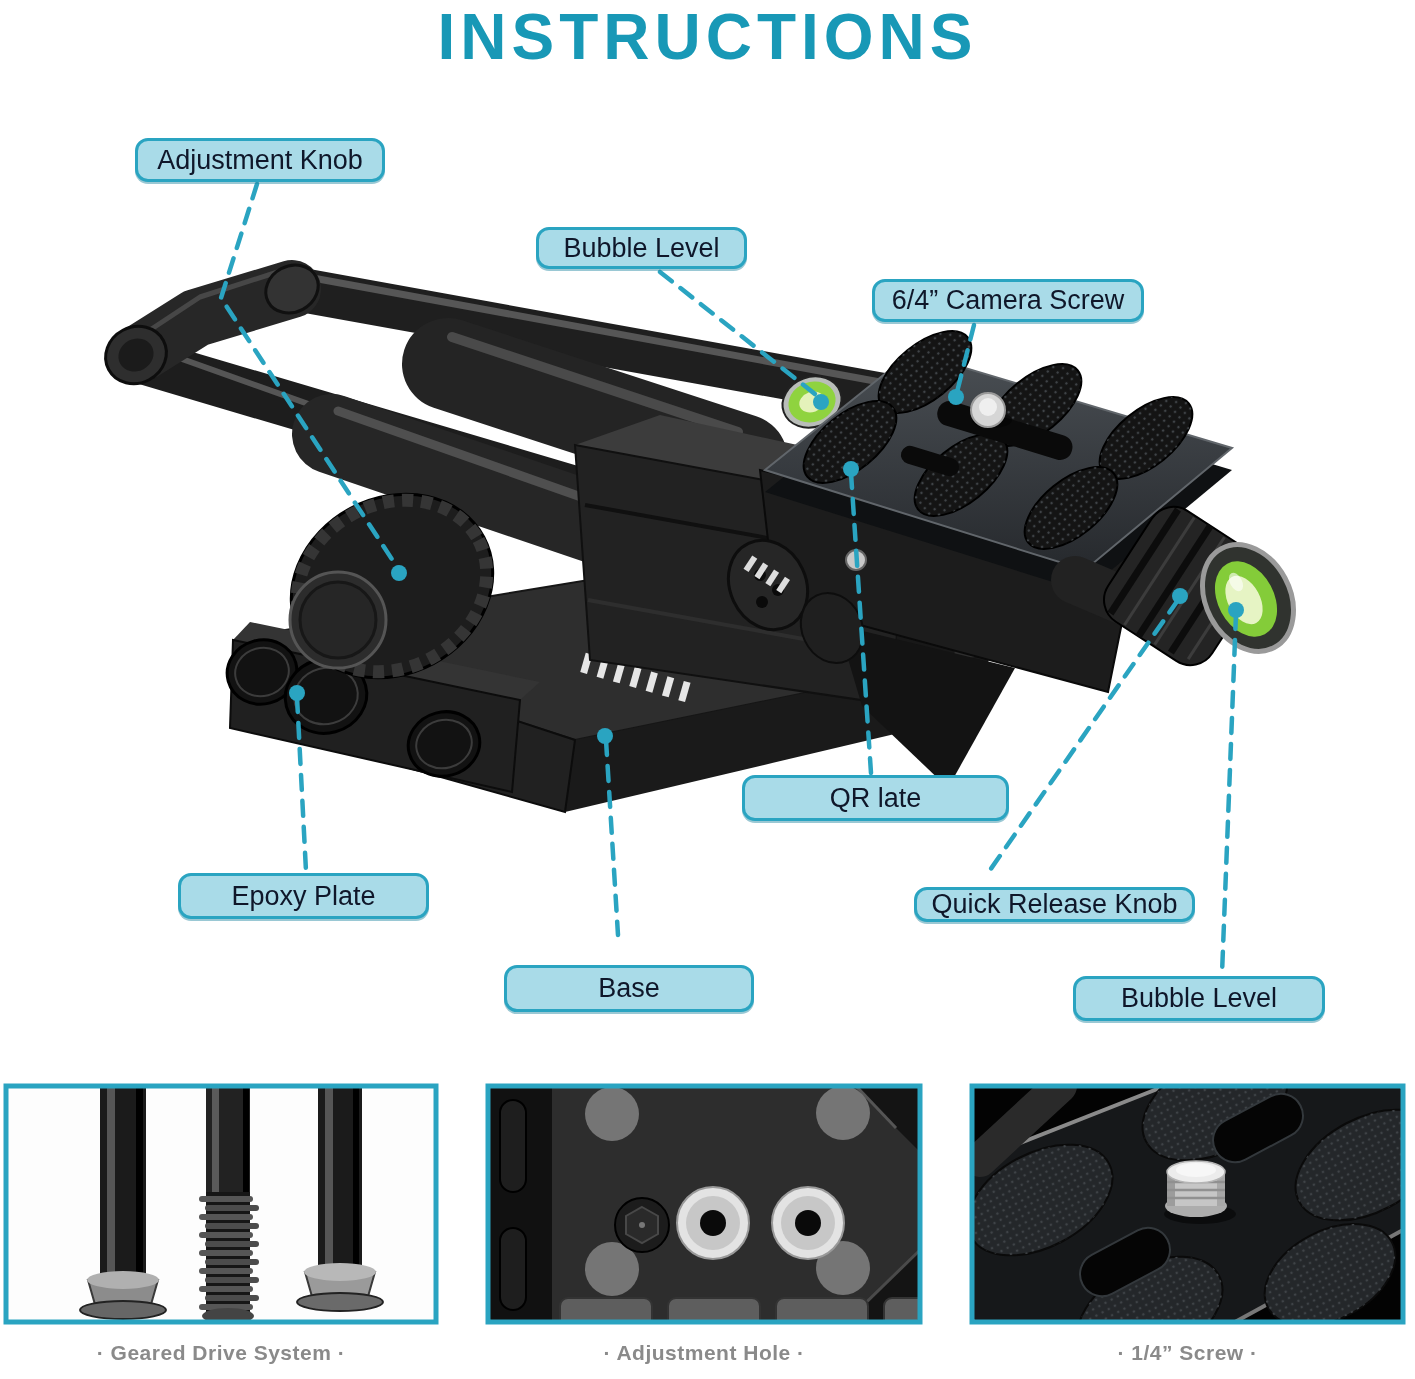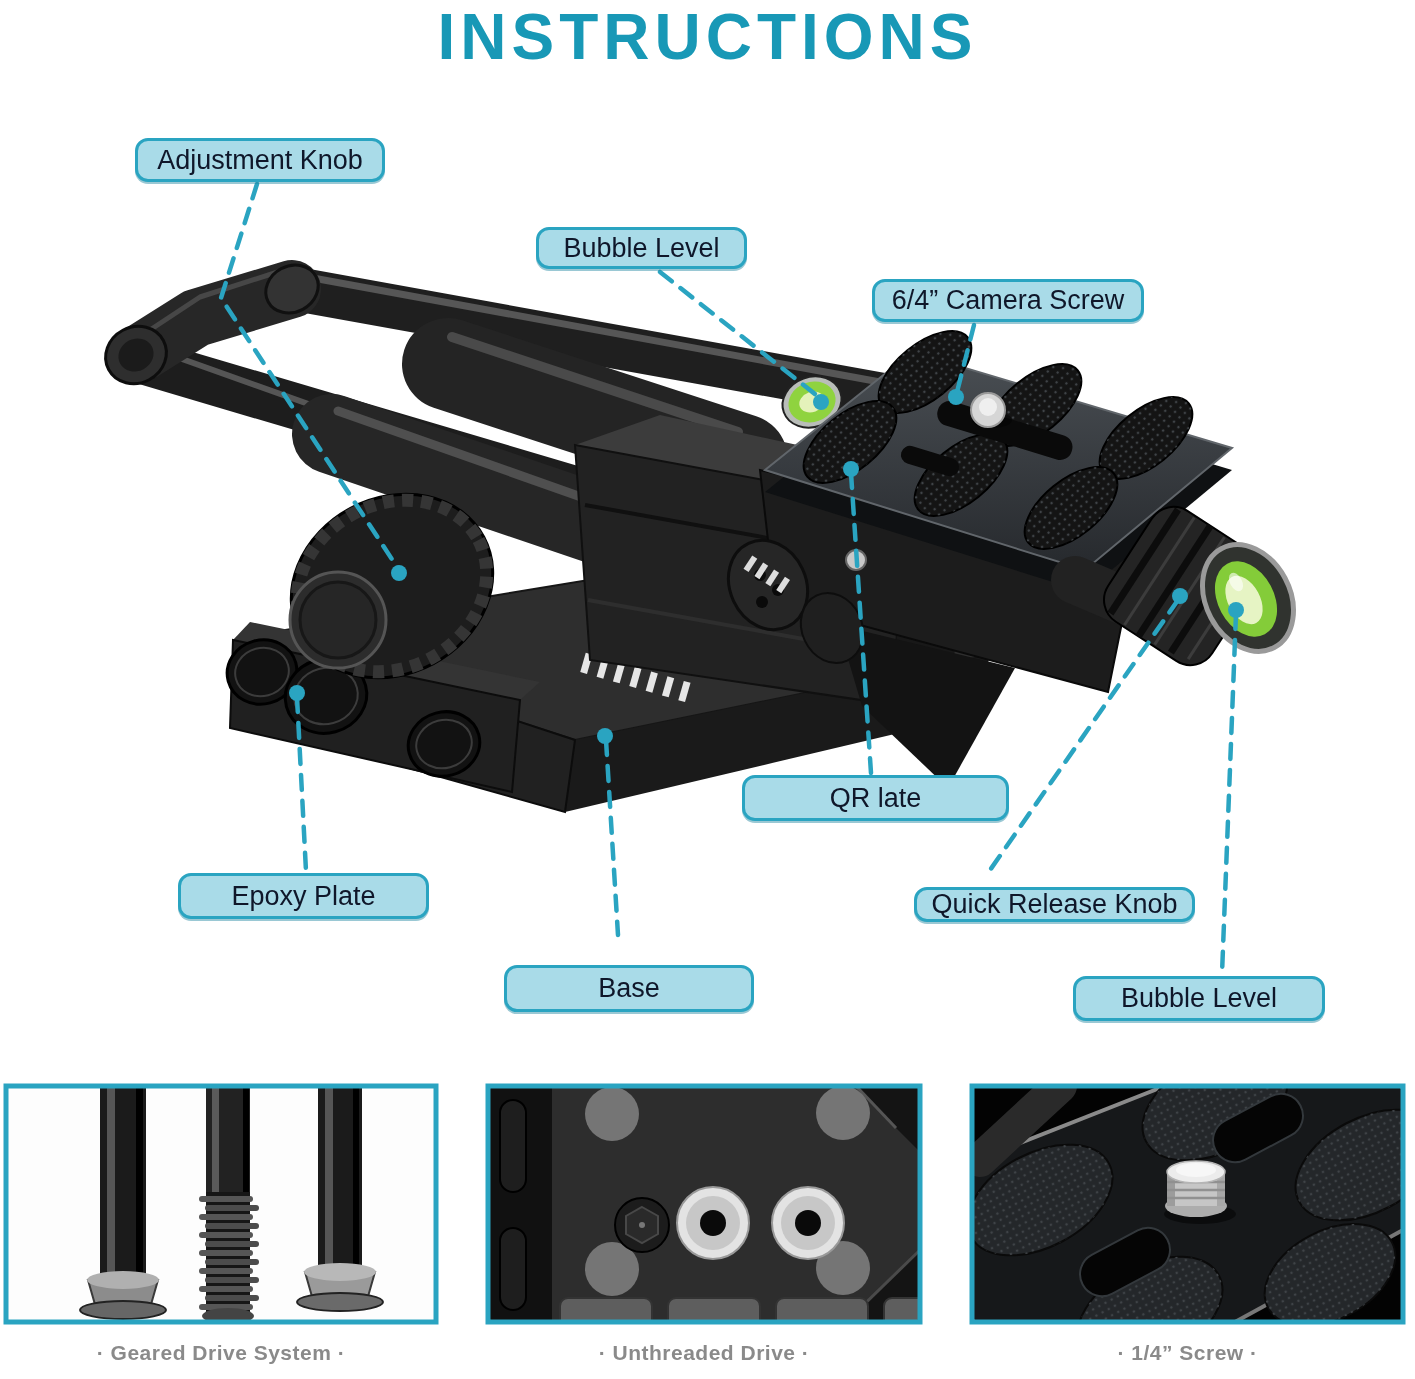--- a/index.html
+++ b/index.html
@@ -357,16 +357,16 @@
     <span>Base</span>
   </div>
   <div class="callout cG">
     <span>Quick Release Knob</span>
   </div>
   <div class="callout cH">
     <span>Bubble Level</span>
   </div>
 
   <div class="caption cap1">·  Geared Drive System  ·</div>
-  <div class="caption cap2">·  Unthreaded Drive  ·</div>
+  <div class="caption cap2">·  Adjustment Hole  ·</div>
   <div class="caption cap3">·  1/4” Screw  ·</div>
 
 </div>
 
 </body></html>

